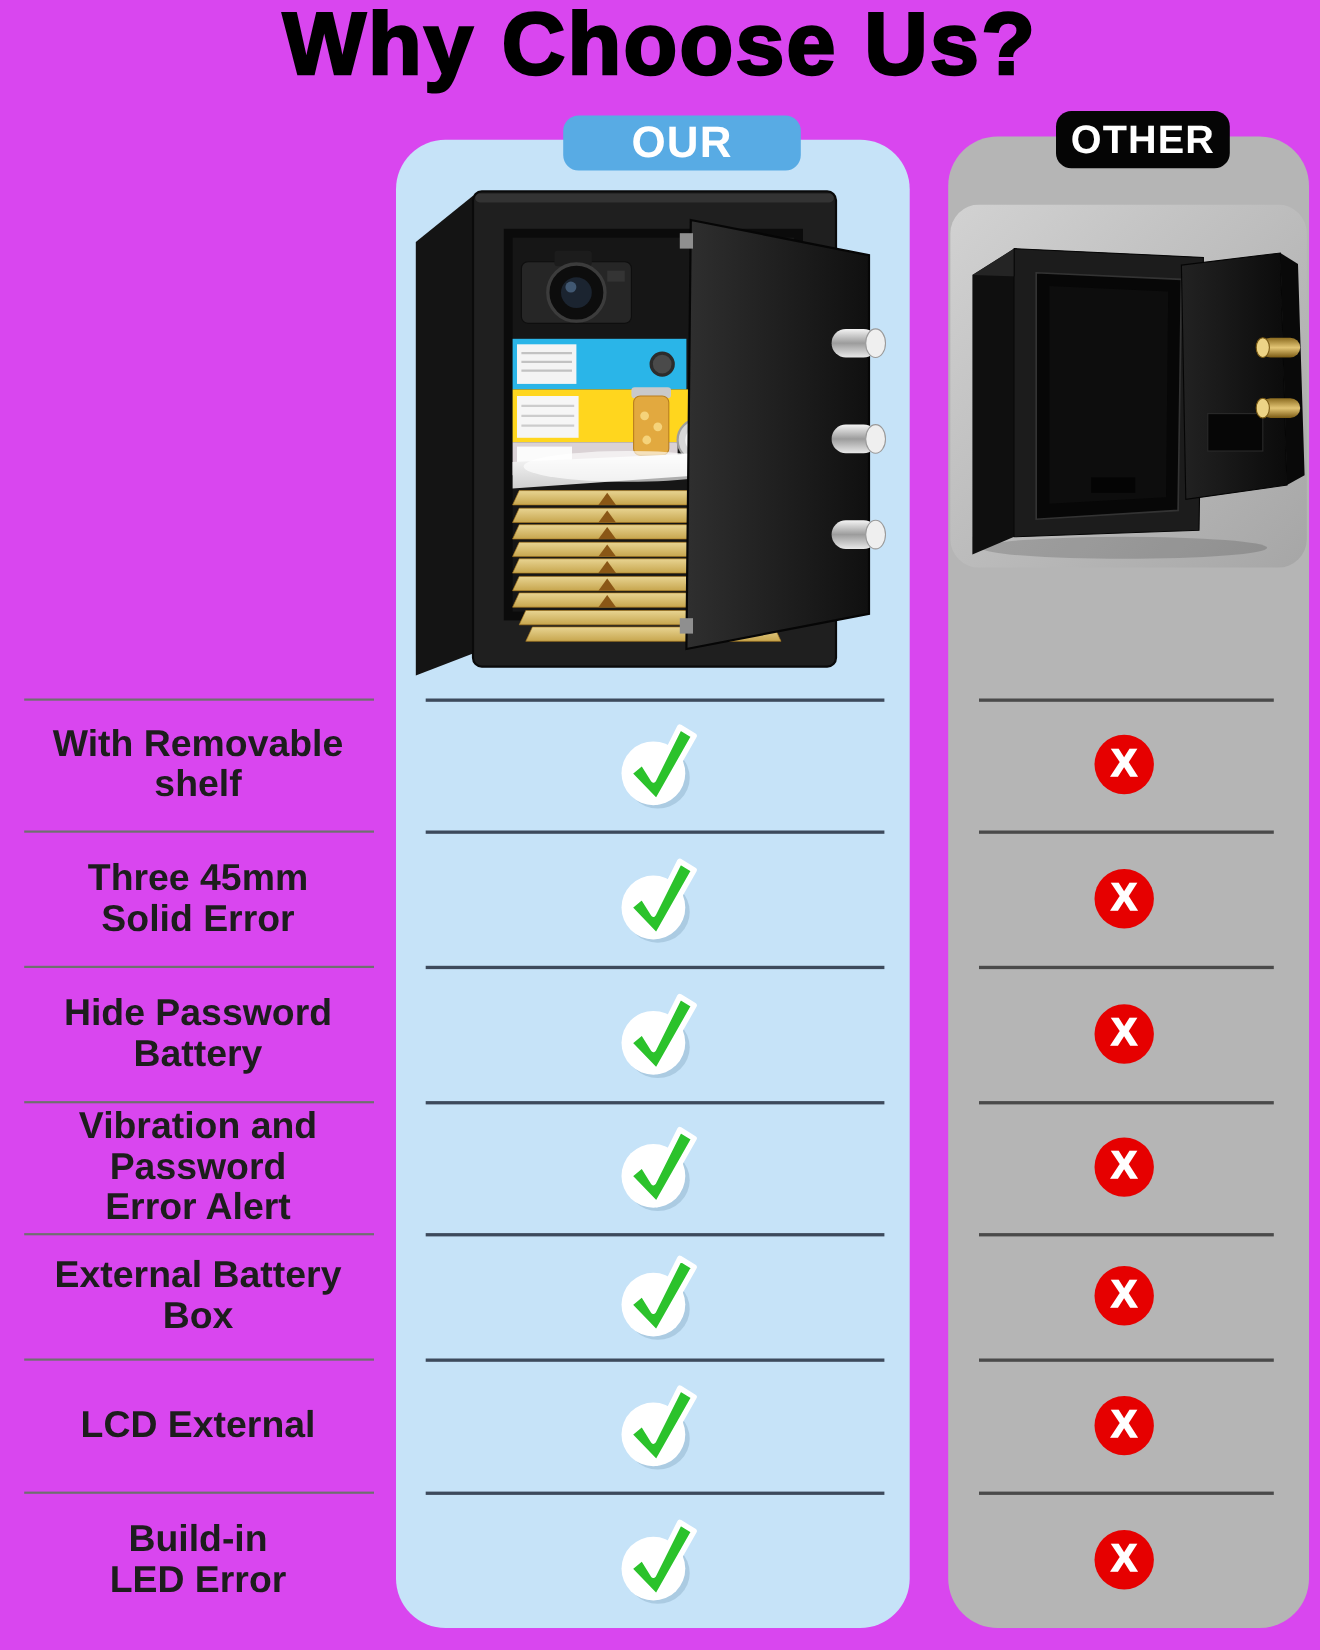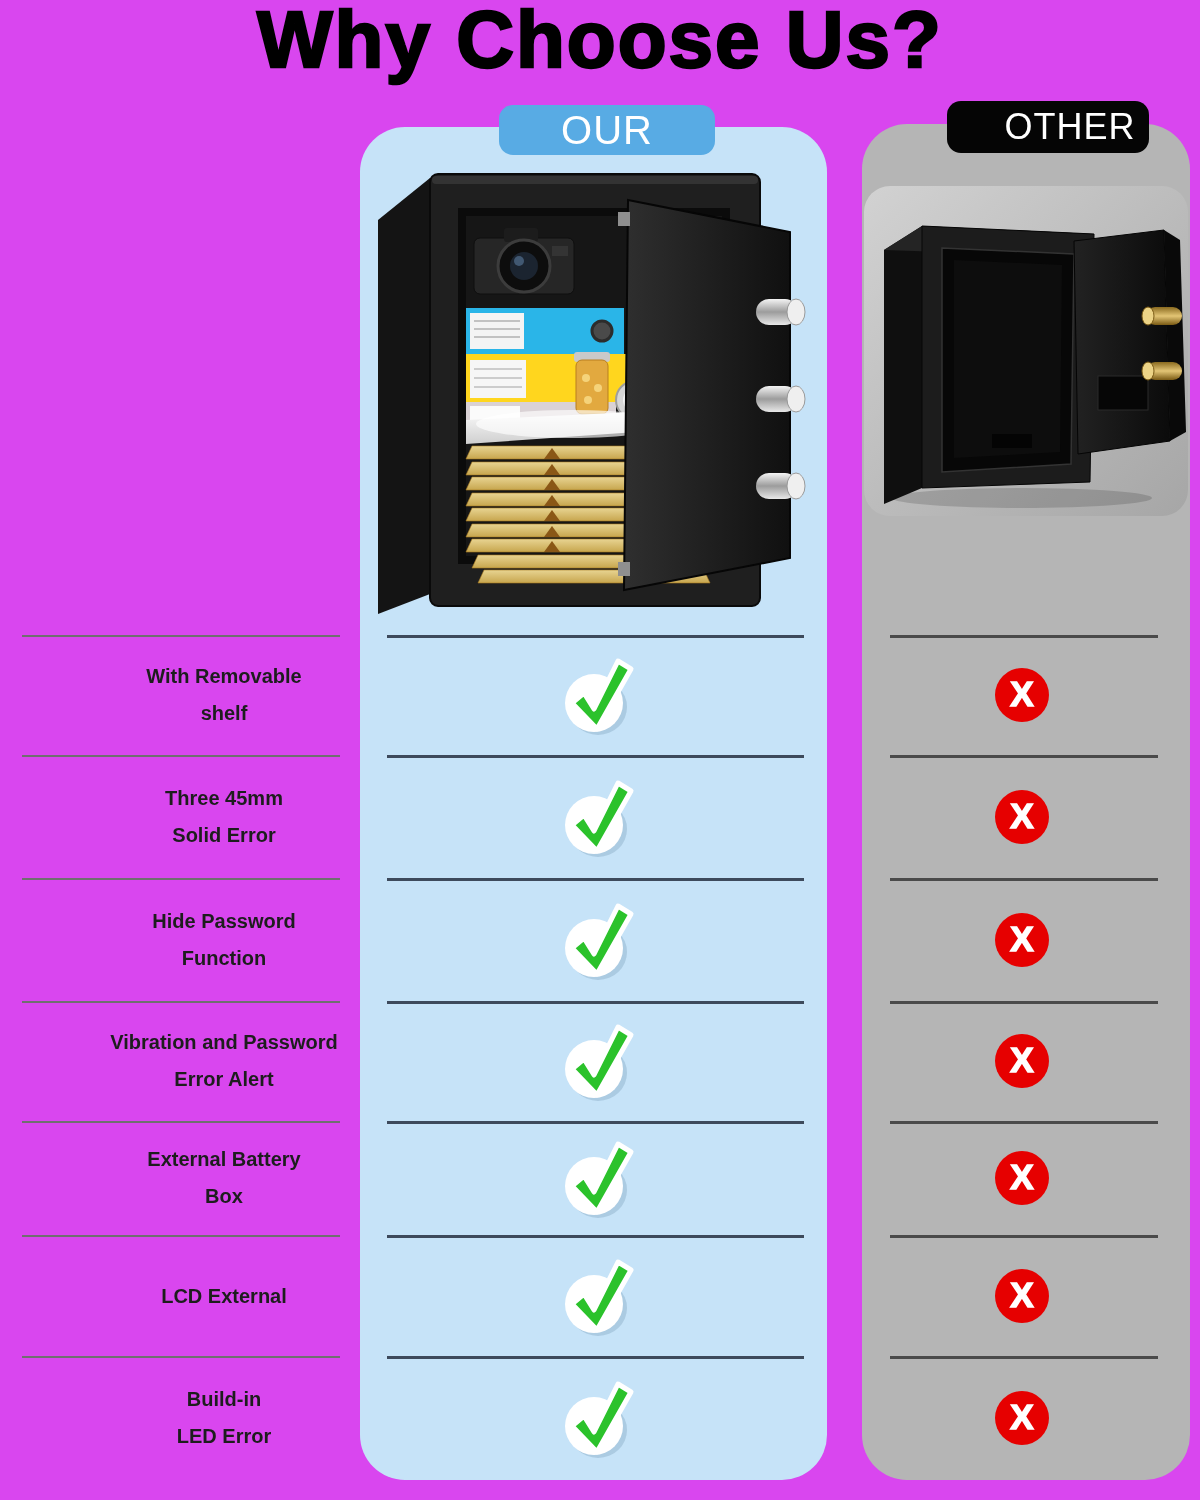--- a/index.html
+++ b/index.html
@@ -7,32 +7,32 @@
           font-family:"Liberation Sans",sans-serif;}
   .title{position:absolute;top:-6px;left:0;width:1200px;text-align:center;
          font-size:80px;font-weight:bold;color:#000;-webkit-text-stroke:2.5px #000;
          letter-spacing:2px;}
   
   .col{position:absolute;border-radius:45px;}
   .col-our{left:360px;top:127px;width:467px;height:1353px;background:#c6e3f8;}
   .col-other{left:862px;top:124px;width:328px;height:1356px;background:#b5b5b5;}
   
   .badge{position:absolute;display:flex;align-items:center;justify-content:center;
-         color:#fff;font-weight:normal;border-radius:14px;letter-spacing:1px;}
+         color:#fff;font-weight:bold;border-radius:14px;letter-spacing:1px;margin-left:13px;}
   .badge-our{left:499px;top:105px;width:216px;height:50px;background:#58abe4;font-size:40px;}
-  .badge-other{left:947px;top:101px;width:158px;height:52px;background:#050505;font-size:36px;padding-left:44px;}
+  .badge-other{left:947px;top:101px;width:158px;height:52px;background:#050505;font-size:36px;}
   
   .sep{position:absolute;}
   .sep-left{left:22px;width:318px;height:2px;background:#6f6f6f;}
   .sep-our{left:387px;width:417px;height:3px;background:#3d4a5c;}
   .sep-other{left:890px;width:268px;height:3px;background:#4a4a4a;}
   
-  .feature-label{position:absolute;left:16px;width:360px;text-align:center;
-                 transform:translateY(-50%);font-size:20px;line-height:37px;
-                 font-weight:600;color:#1d1d1d;white-space:pre-line;padding-left:28px;}
+  .feature-label{position:absolute;left:0;width:360px;text-align:center;
+                 transform:translateY(-50%);font-size:34px;line-height:37px;
+                 font-weight:600;color:#1d1d1d;white-space:pre-line;}
   
   .check-wrap{position:absolute;left:558px;width:84px;height:88px;transform:translateY(-50%);}
   .cross{position:absolute;left:995px;width:54px;height:54px;transform:translateY(-50%);
          background:#e60000;border-radius:50%;display:flex;align-items:center;justify-content:center;}
   .cross span{color:#fff;font-size:35px;font-weight:bold;-webkit-text-stroke:1.5px #fff;
               transform:translateY(-1px);}
   .safe-img{position:absolute;}
 </style>
 </head>
 <body>
@@ -240,21 +240,21 @@
   <div class="sep sep-other" style="top:1235px"></div>
   <div class="sep sep-left" style="top:1356px"></div>
   <div class="sep sep-our" style="top:1356px"></div>
   <div class="sep sep-other" style="top:1356px"></div>
 
   <div class="feature-label" style="top:695px">With Removable
 shelf</div>
   <div class="feature-label" style="top:817px">Three 45mm
 Solid Error</div>
   <div class="feature-label" style="top:940px">Hide Password
-Function</div>
+Battery</div>
   <div class="feature-label" style="top:1061px">Vibration and Password
 Error Alert</div>
   <div class="feature-label" style="top:1178px">External Battery
 Box</div>
   <div class="feature-label" style="top:1296px">LCD External</div>
   <div class="feature-label" style="top:1418px">Build-in
 LED Error</div>
 
   <div class="check-wrap" style="top:695px"><svg width="84" height="88" viewBox="0 0 84 88">
         <ellipse cx="40" cy="56" rx="29" ry="28" fill="rgba(90,130,160,.25)"></ellipse>

